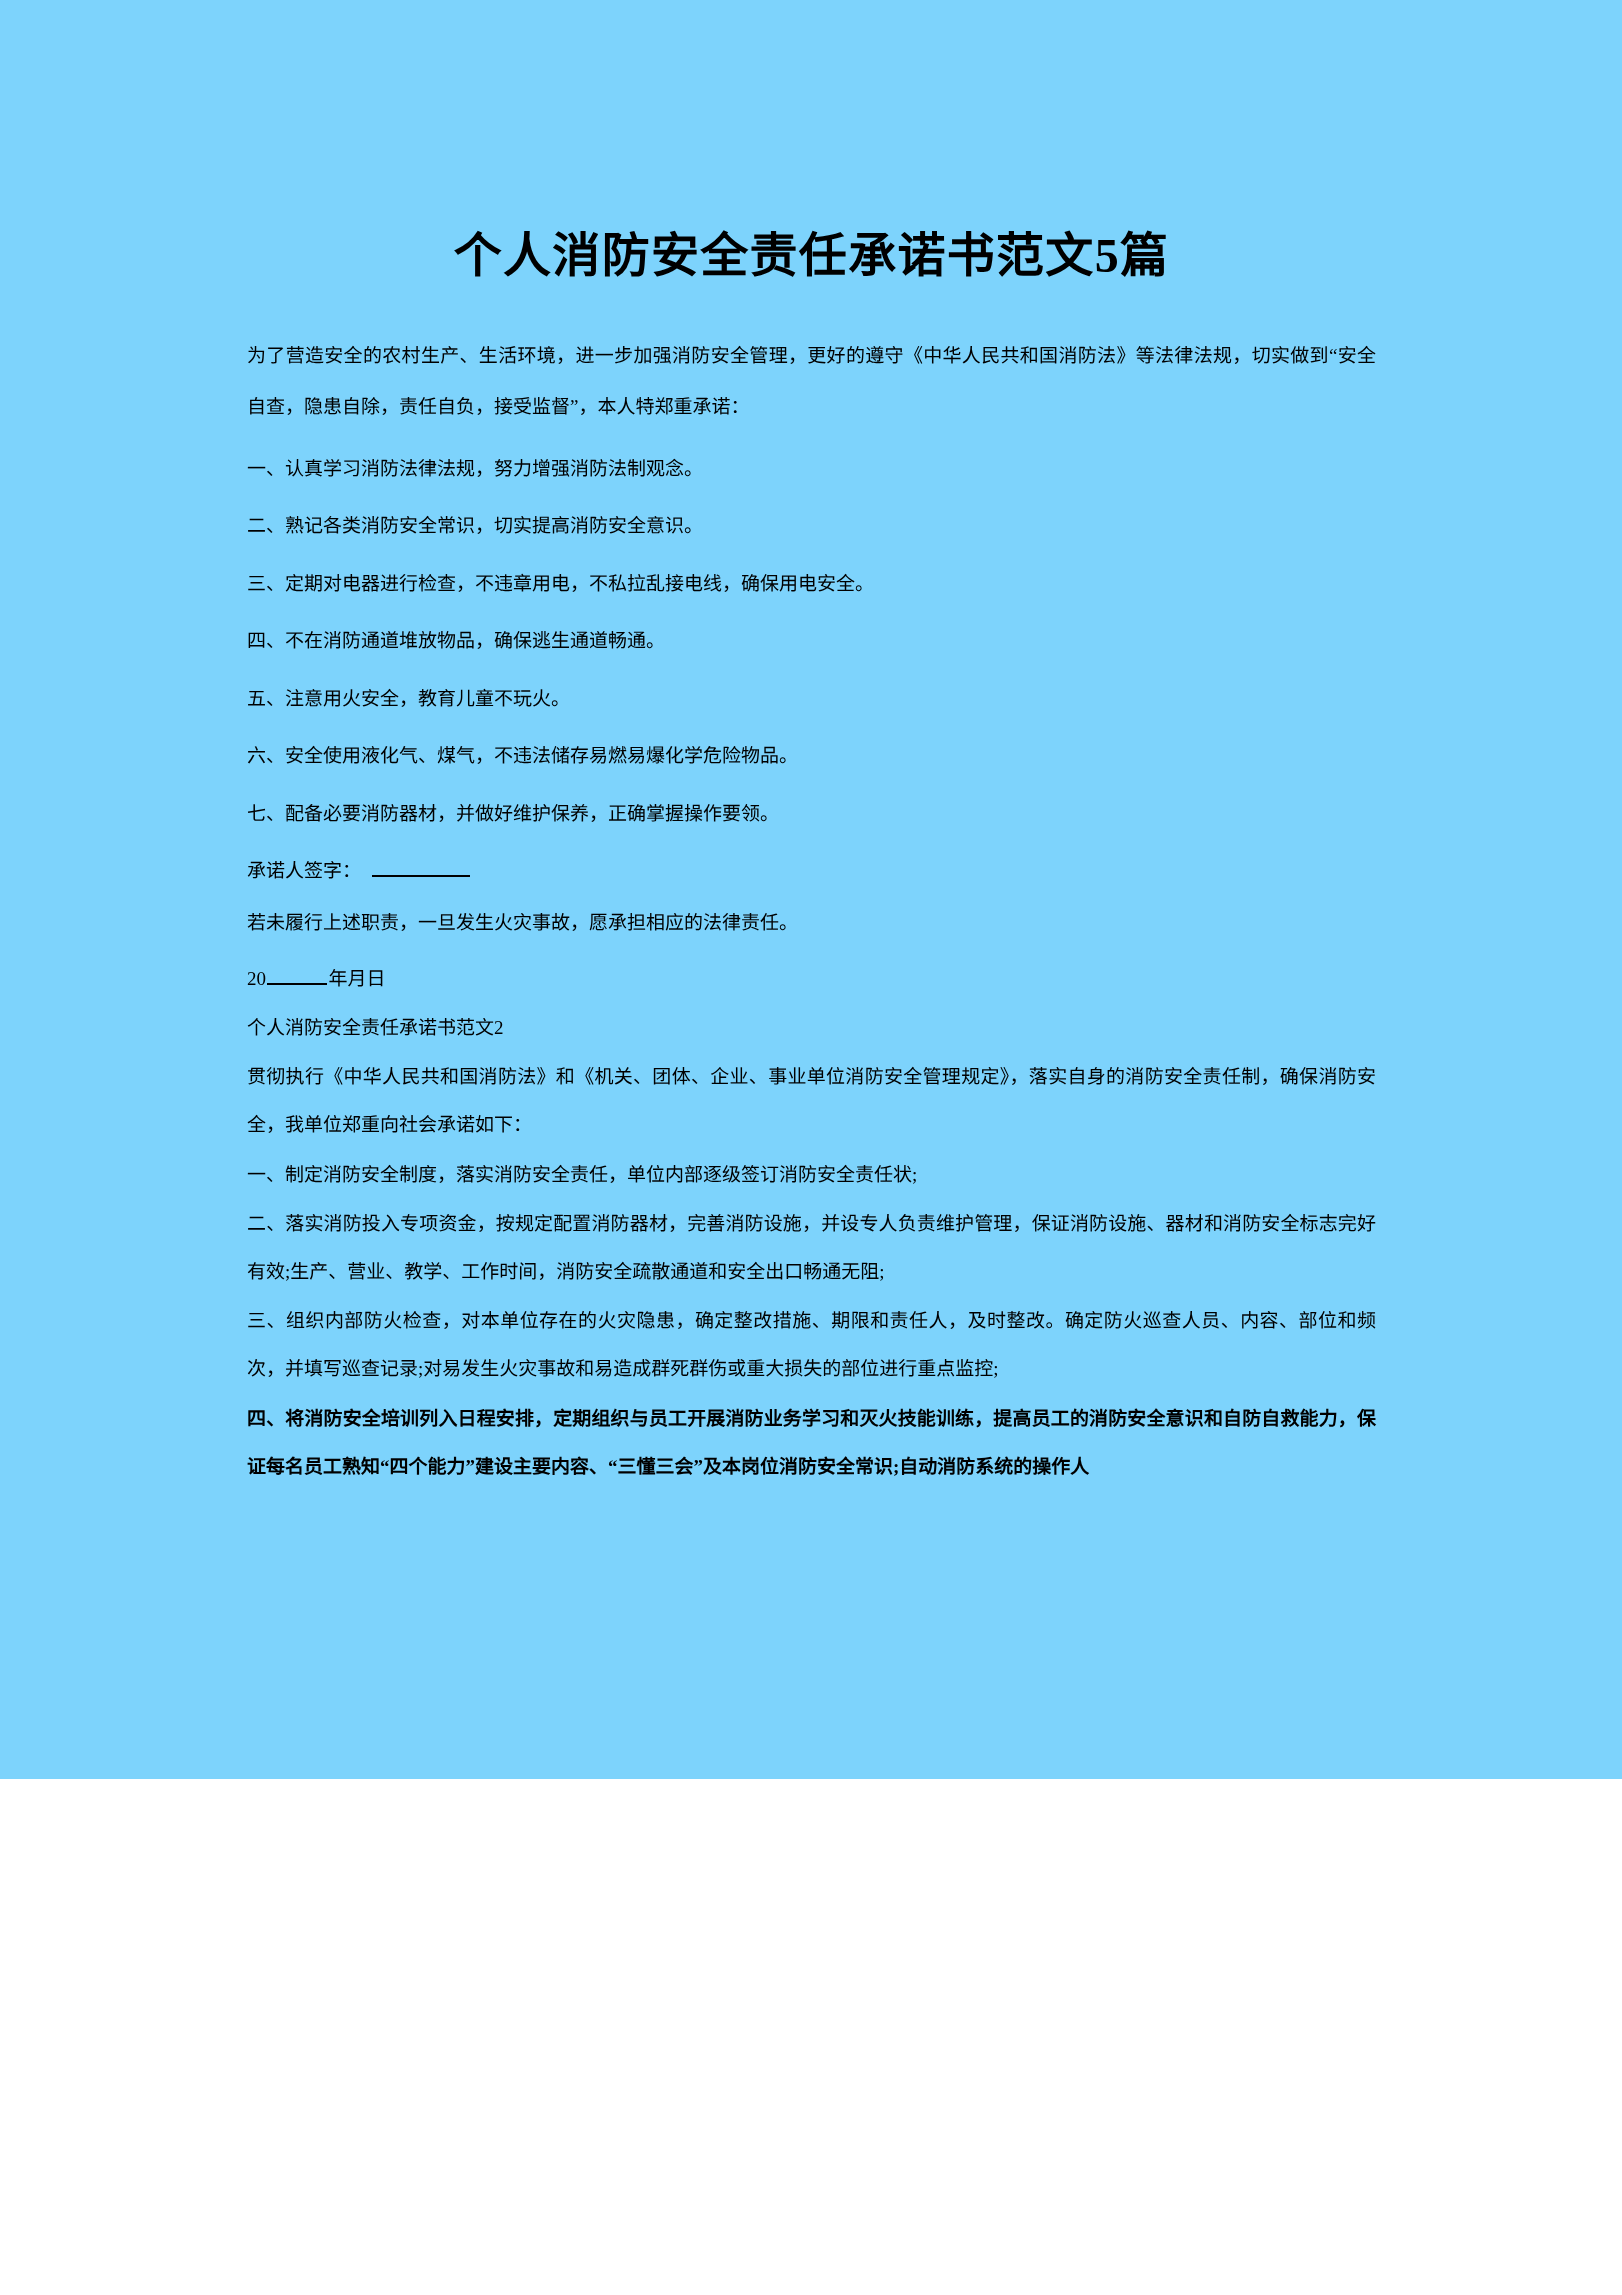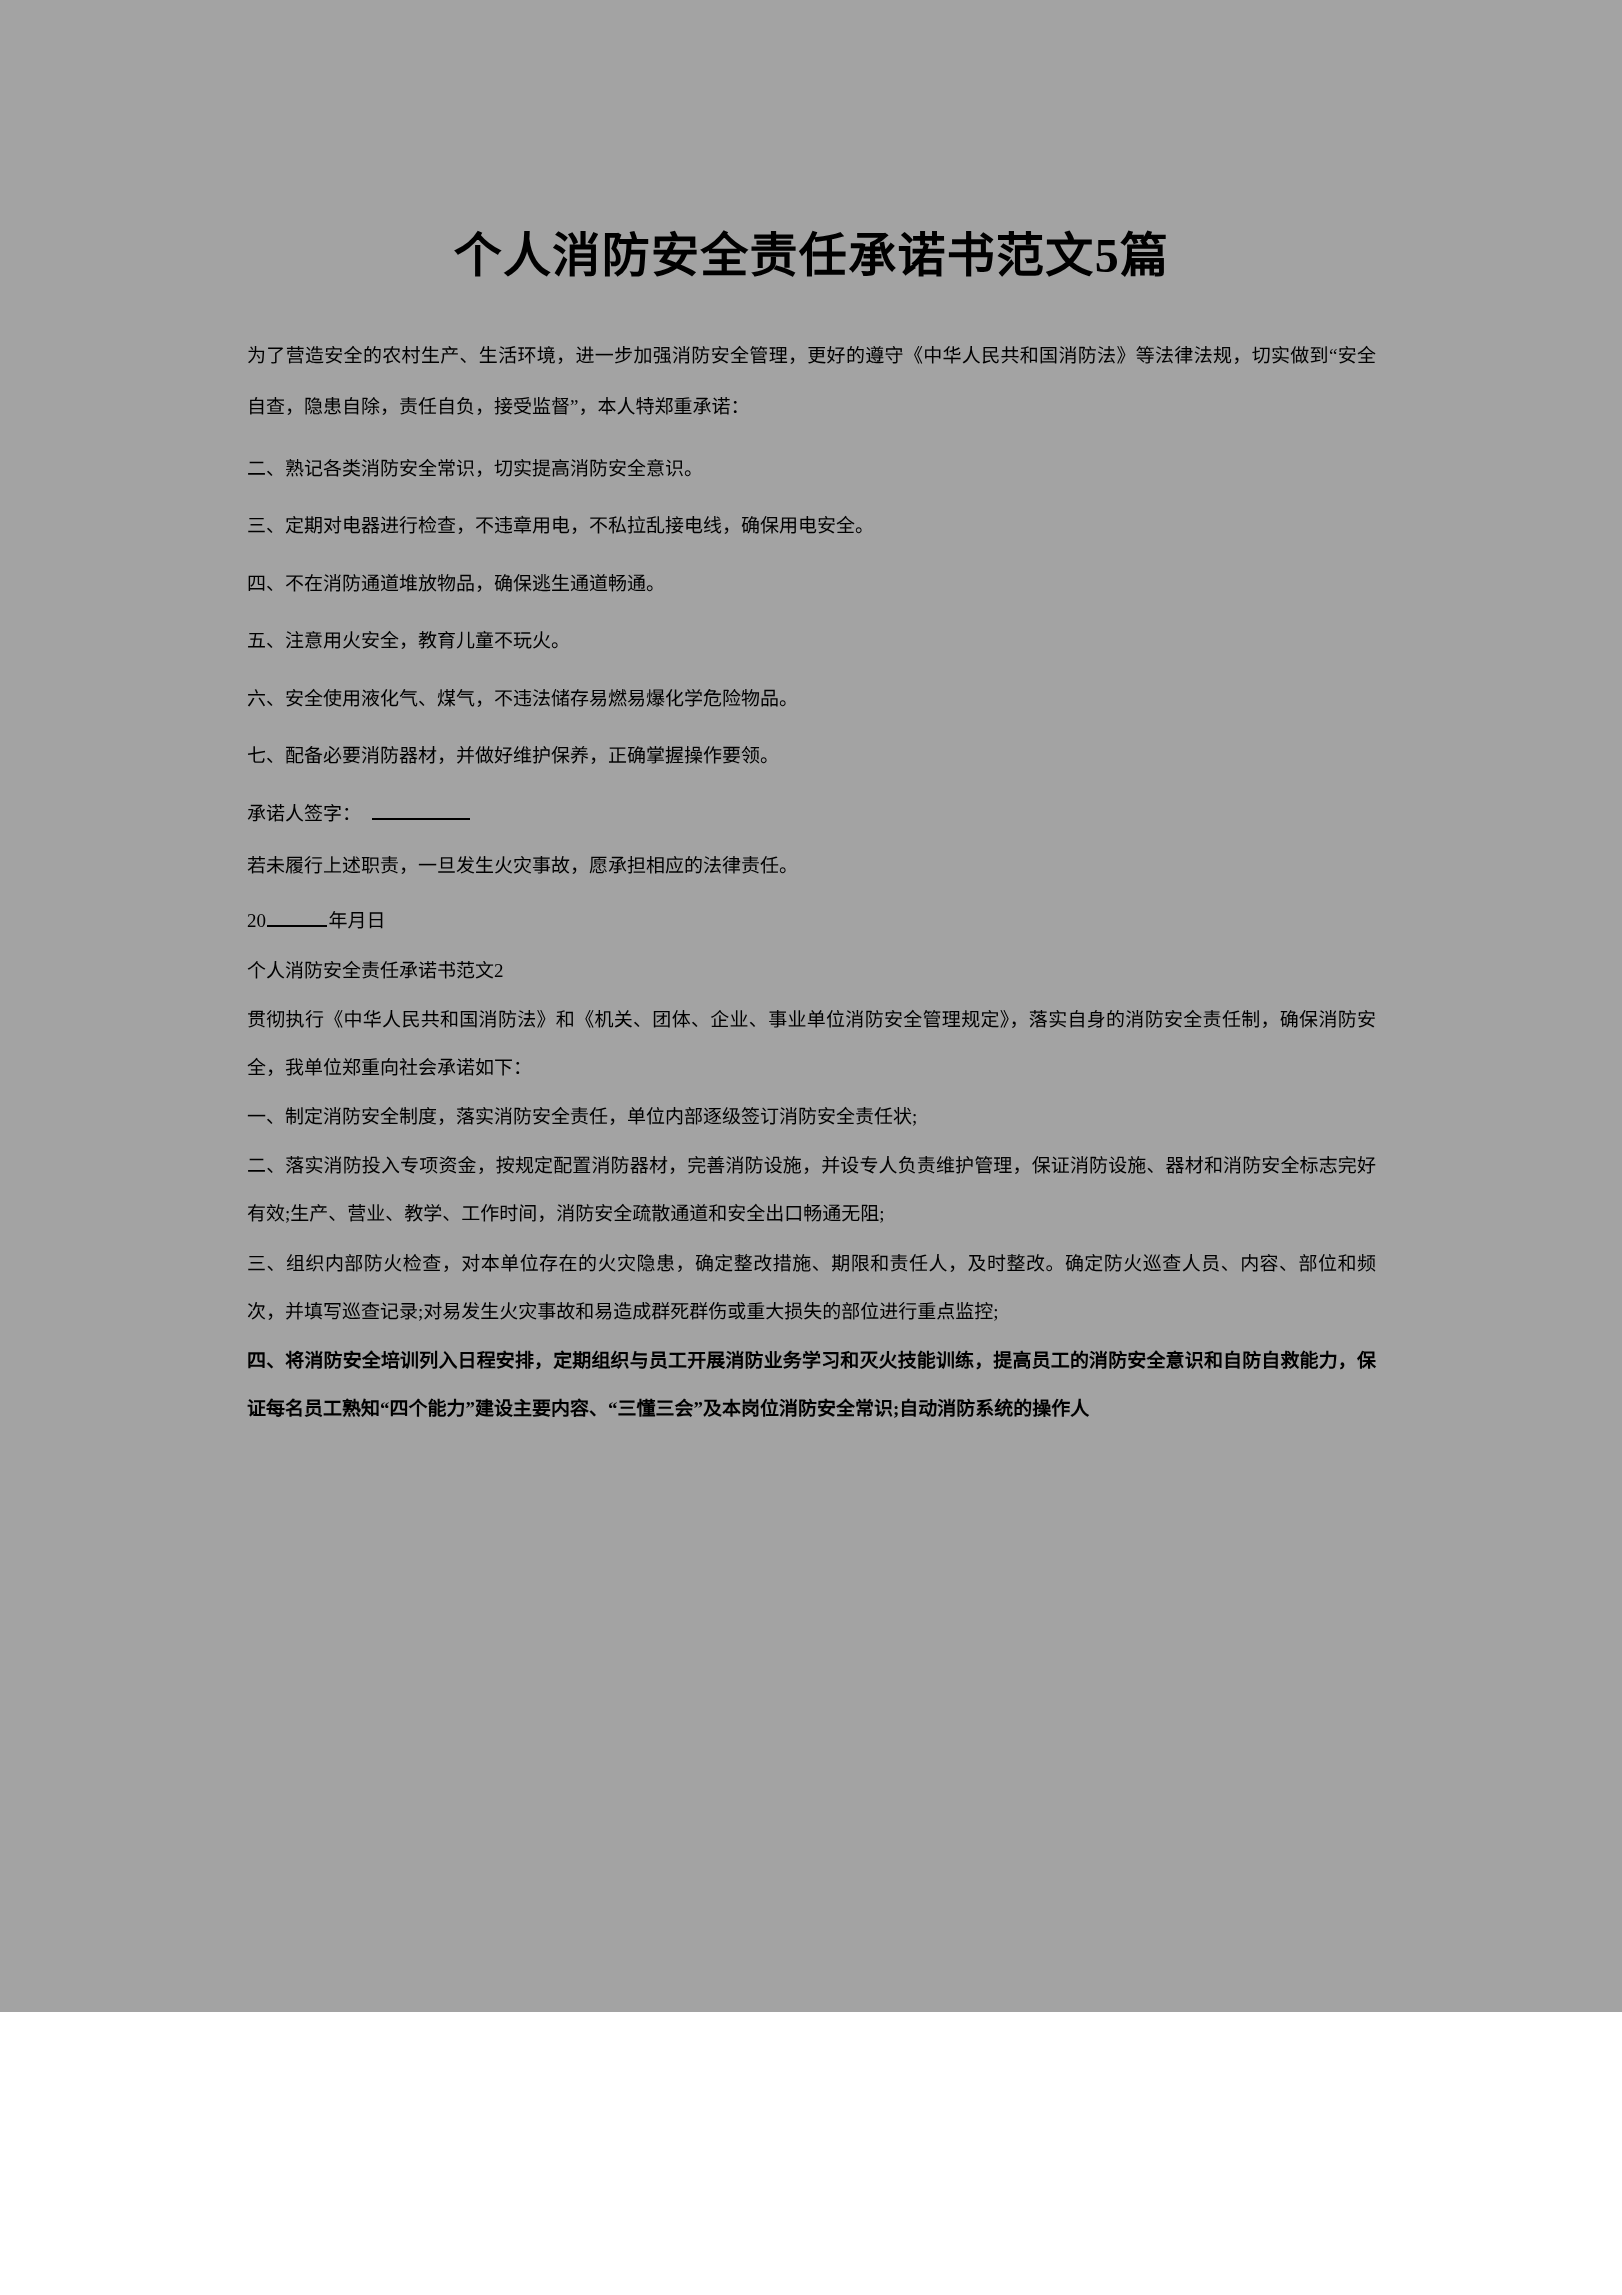--- a/index.html
+++ b/index.html
@@ -15,22 +15,22 @@
     overflow: hidden;
     font-family: "Liberation Serif", "DejaVu Serif", serif;
     color: #000000;
     -webkit-font-smoothing: antialiased;
   }
 
   .page {
     position: absolute;
     left: 0; top: 0;
     width: 1623px;
-    height: 2012px;
-    background: #a3a3a3;
+    height: 1779px;
+    background: #7dd3fc;
     box-sizing: border-box;
   }
 
   
   .doc-title {
     position: absolute;
     left: 0;
     top: 196px;
     width: 1623px;
     text-align: center;
@@ -85,20 +85,21 @@
 <body>
 
 <div class="page">
 
   <h1 class="doc-title">个人消防安全责任承诺书范文5篇</h1>
 
   <div class="body-col">
 
     <p class="para gap-lg">为了营造安全的农村生产、生活环境，进一步加强消防安全管理，更好的遵守《中华人民共和国消防法》等法律法规，切实做到“安全自查，隐患自除，责任自负，接受监督”，本人特郑重承诺：</p>
 
+    <p class="para gap-md">一、认真学习消防法律法规，努力增强消防法制观念。</p>
 
     <p class="para gap-md">二、熟记各类消防安全常识，切实提高消防安全意识。</p>
 
     <p class="para gap-md">三、定期对电器进行检查，不违章用电，不私拉乱接电线，确保用电安全。</p>
 
     <p class="para gap-md">四、不在消防通道堆放物品，确保逃生通道畅通。</p>
 
     <p class="para gap-md">五、注意用火安全，教育儿童不玩火。</p>
 
     <p class="para gap-md">六、安全使用液化气、煤气，不违法储存易燃易爆化学危险物品。</p>

